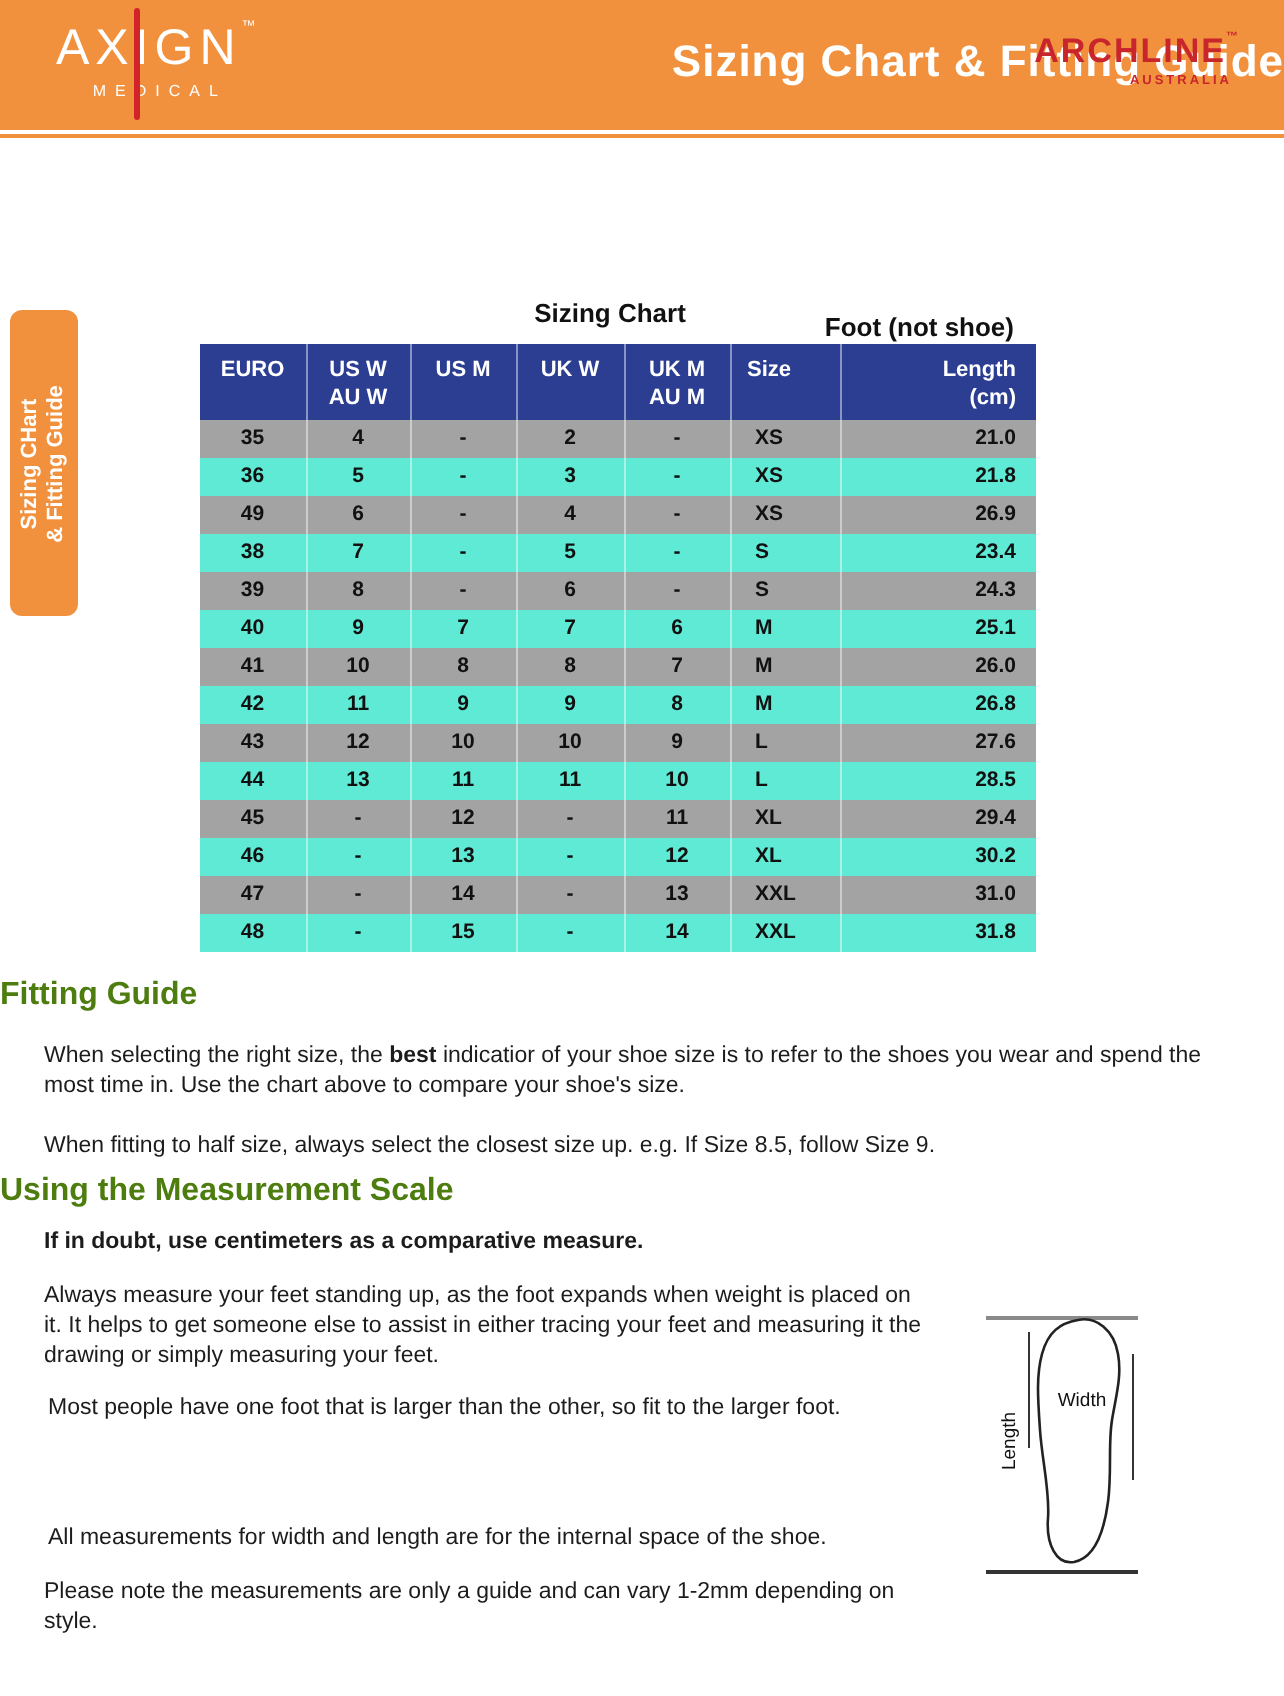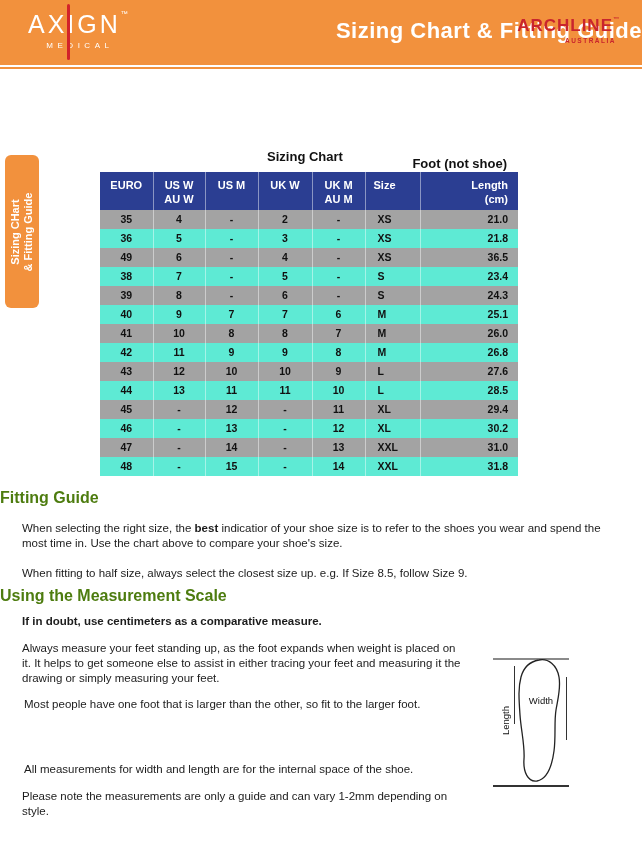--- a/index.html
+++ b/index.html
@@ -146,21 +146,21 @@
           <td>XS</td>
           <td>21.8</td>
         </tr>
         <tr class="row-blue">
           <td>49</td>
           <td>6</td>
           <td>-</td>
           <td>4</td>
           <td>-</td>
           <td>XS</td>
-          <td>36.5</td>
+          <td>26.9</td>
         </tr>
         <tr class="row-lav">
           <td>38</td>
           <td>7</td>
           <td>-</td>
           <td>5</td>
           <td>-</td>
           <td>S</td>
           <td>23.4</td>
         </tr>

